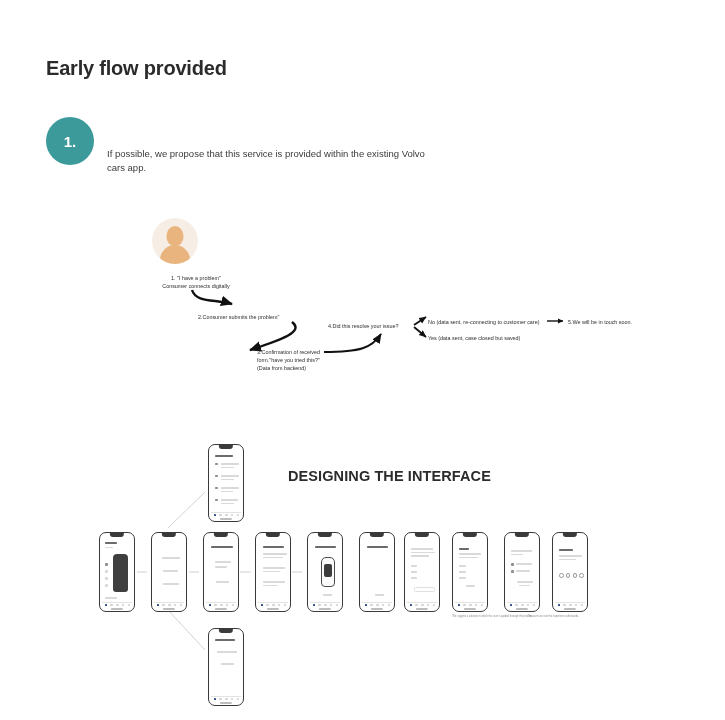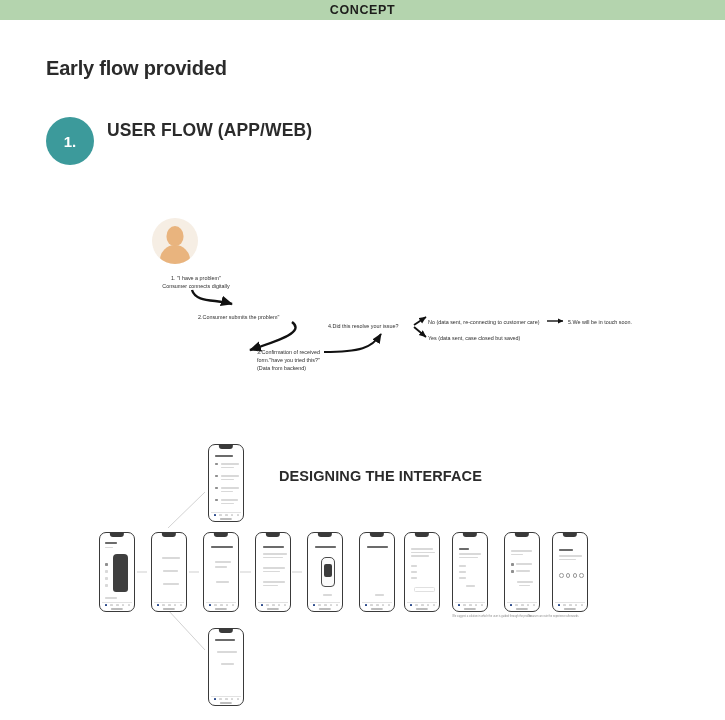--- a/index.html
+++ b/index.html
@@ -68,21 +68,21 @@
   .lbl-1 { left: 136px; top: 274px; width: 120px; text-align: center; }
   .lbl-2 { left: 198px; top: 313px; width: 130px; }
   .lbl-3 { left: 257px; top: 348px; width: 95px; }
   .lbl-4 { left: 328px; top: 322px; width: 90px; }
   .lbl-no { left: 428px; top: 318px; width: 130px; }
   .lbl-yes { left: 428px; top: 334px; width: 130px; }
   .lbl-5 { left: 568px; top: 318px; width: 110px; }
 
   
   .designing-title {
-    position: absolute; left: 279px; top: 468px;
+    position: absolute; left: 288px; top: 468px;
     font-size: 14.5px; font-weight: bold; color: #2b2b2b; letter-spacing: .1px;
   }
 
   .mockups { position: absolute; left: 0; top: 0; width: 725px; height: 720px; }
   .mock-lines { position: absolute; left: 0; top: 0; }
 
   
   .phone {
     position: absolute;
     border: 1.3px solid #3a3a3a;
@@ -135,28 +135,25 @@
   .caption {
     position: absolute; font-size: 2.6px; line-height: 1.5; color: #8a8a8a;
     text-align: center;
   }
 </style>
 </head>
 <body>
 
 <div class="page">
 
-  <div class="header-bar">
-    <div class="header-title">CONCEPT</div>
-  </div>
 
   <div class="section-title">Early flow provided</div>
 
   <div class="step-badge">1.</div>
-  <div class="step-heading">USER FLOW (APP/WEB)</div>
+  <div class="step-body">If possible, we propose that this service is provided within the existing Volvo cars app.</div>
 
   <div class="avatar">
     <div class="head"></div>
     <div class="body"></div>
   </div>
 
   <svg class="flow-svg" width="725" height="720">
     <defs>
       <marker id="ah" markerWidth="6" markerHeight="6" refX="4.6" refY="2.2" orient="auto">
         <path d="M0,0 L5,2.2 L0,4.4 z" fill="#111"></path>

